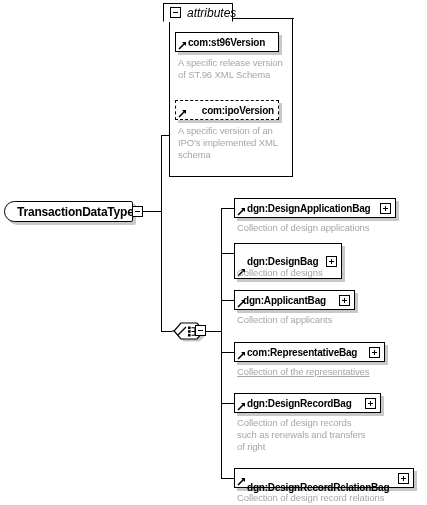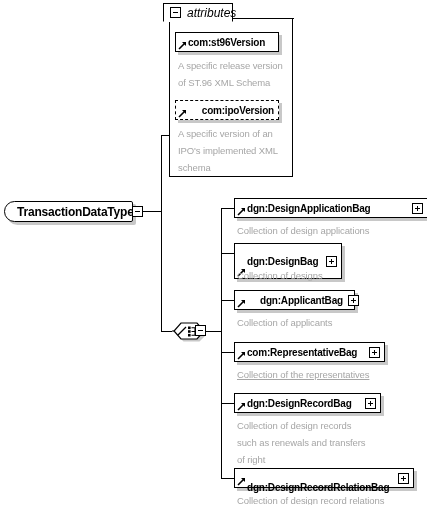--- a/index.html
+++ b/index.html
@@ -177,21 +177,21 @@
     width: 9px;
     height: 9px;
     flex: 0 0 auto;
   }
 
   
   .desc {
     position: absolute;
     font-size: 9.5px;
     color: #a6a6a6;
-    line-height: 17px;
+    line-height: 12px;
     white-space: pre-line;
     letter-spacing: -0.1px;
   }
 
   
   .compositor {
     position: absolute;
     width: 34px;
     height: 22px;
   }
@@ -265,21 +265,21 @@
       <rect x="16" y="10.2" width="2.6" height="2.6" fill="#000000"></rect>
       <rect x="16" y="13.9" width="2.6" height="2.6" fill="#000000"></rect>
 
       <path d="M19.5 7.8 L23 7.8 M19.5 11.5 L23 11.5 M19.5 15.2 L23 15.2 M23 7.8 L23 15.2" stroke="#000000" stroke-width="1.1" fill="none"></path>
 
       <path d="M0 11 L2 11 M32 11 L34 11" stroke="#000000" stroke-width="1.1" fill="none"></path>
     </svg>
   </div>
   <div class="expander" style="left:195px; top:325px;"></div>
 
-  <div class="node-box with-exp" style="left:234px; top:198px; width:194px; height:20px;">
+  <div class="node-box with-exp" style="left:234px; top:198px; width:162px; height:20px;">
     <svg class="arrow-icon" viewBox="0 0 9 9">
       <path d="M1 8 L7 2" stroke="#000" stroke-width="1.6" fill="none"></path>
       <path d="M8 1 L8 5 L4 1 Z" fill="#000"></path>
     </svg>
     <span class="nlabel" style="margin-left:9px;">dgn:DesignApplicationBag</span>
     <span class="expander-inline"></span>
   </div>
   <div class="desc" style="left:237px; top:222px; width:185px;">Collection of design applications</div>
 
   <div class="node-box with-exp" style="left:234px; top:243px; width:108px; height:36px;">
@@ -290,21 +290,21 @@
     <span class="nlabel" style="margin-left:9px;">dgn:DesignBag</span>
     <span class="expander-inline"></span>
   </div>
   <div class="desc" style="left:237px; top:267px; width:185px;">Collection of designs</div>
 
   <div class="node-box with-exp" style="left:234px; top:290px; width:121px; height:20px;">
     <svg class="arrow-icon" viewBox="0 0 9 9">
       <path d="M1 8 L7 2" stroke="#000" stroke-width="1.6" fill="none"></path>
       <path d="M8 1 L8 5 L4 1 Z" fill="#000"></path>
     </svg>
-    <span class="nlabel" style="margin-left:22px;">dgn:ApplicantBag</span>
+    <span class="nlabel" style="margin-left:5px;">dgn:ApplicantBag</span>
     <span class="expander-inline"></span>
   </div>
   <div class="desc" style="left:237px; top:314px; width:185px;">Collection of applicants</div>
 
   <div class="node-box with-exp" style="left:234px; top:342px; width:151px; height:20px;">
     <svg class="arrow-icon" viewBox="0 0 9 9">
       <path d="M1 8 L7 2" stroke="#000" stroke-width="1.6" fill="none"></path>
       <path d="M8 1 L8 5 L4 1 Z" fill="#000"></path>
     </svg>
     <span class="nlabel" style="margin-left:9px;">com:RepresentativeBag</span>

